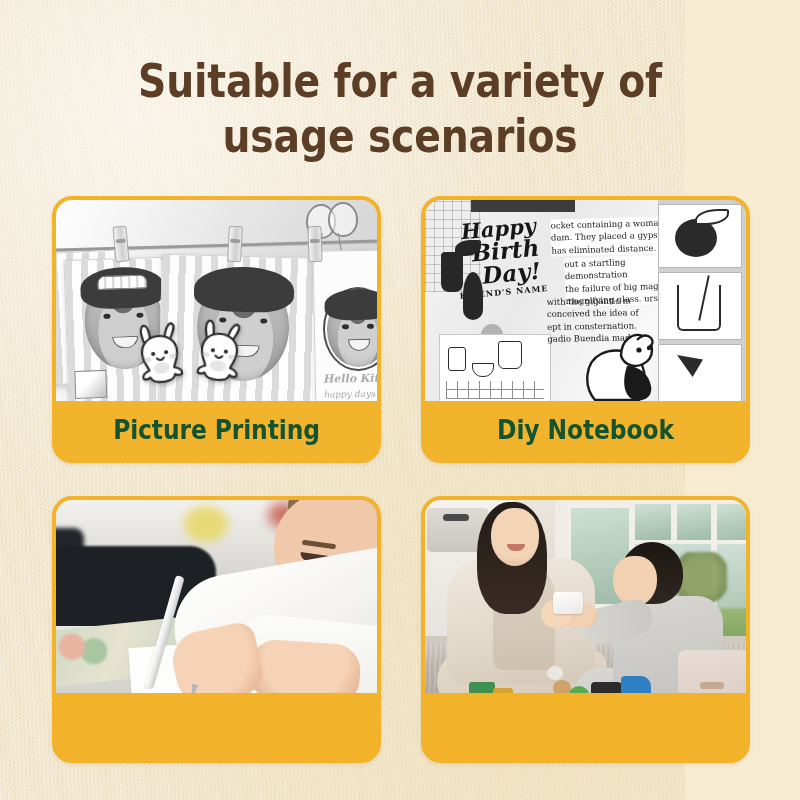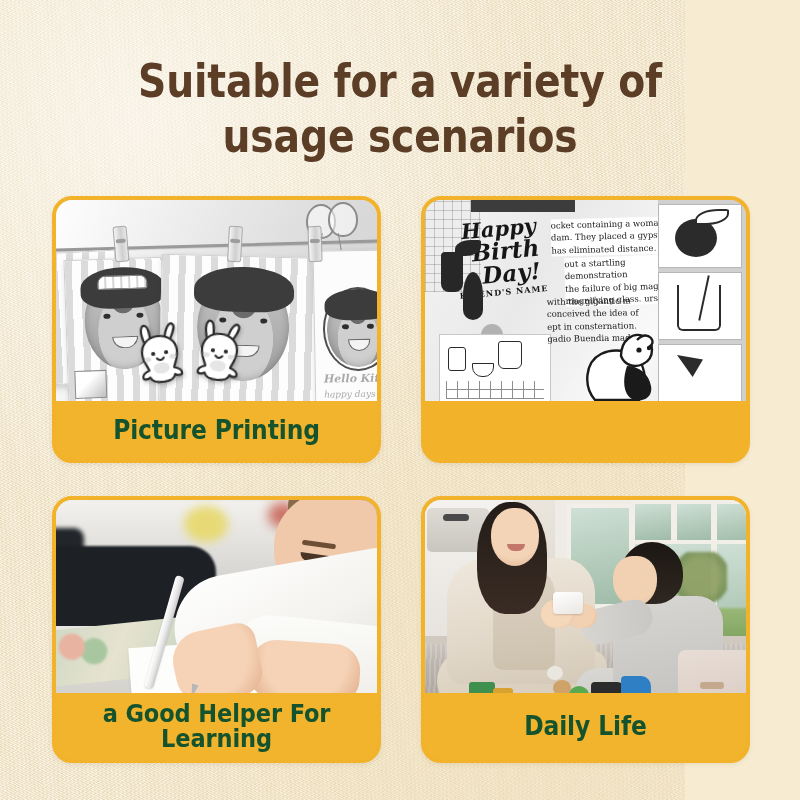--- a/index.html
+++ b/index.html
@@ -731,20 +731,21 @@
             <div class="cellpanel c2">
               <div class="glass"></div>
               <div class="straw"></div>
             </div>
             <div class="cellpanel c3">
               <div class="shard"></div>
             </div>
           </div>
         </div>
       </div>
+      <div class="card-label">Diy Notebook</div>
     </div>
 
     <div class="card row2">
       <div class="card-photo">
         <div class="p3">
           <div class="blurtop"></div>
           <div class="blobyellow"></div>
           <div class="blobred"></div>
           <div class="chair2"></div>
           <div class="chair"></div>
@@ -758,21 +759,20 @@
           <div class="eye3"></div>
           <div class="collar"></div>
           <div class="arm"></div>
           <div class="arm2"></div>
           <div class="hand2"></div>
           <div class="hand"></div>
           <div class="pen"></div>
           <div class="pentip"></div>
         </div>
       </div>
-      <div class="card-label two-line">a Good Helper For Learning</div>
     </div>
 
     <div class="card row2">
       <div class="card-photo">
         <div class="p4">
           <div class="windowwall"></div>
           <div class="winpane w1"></div>
           <div class="winpane w2"></div>
           <div class="winpane w3"></div>
           <div class="winpane w5"></div>
@@ -807,17 +807,16 @@
           <div class="toy t3"></div>
           <div class="toy t4"></div>
           <div class="toy t5"></div>
           <div class="toy t6"></div>
           <div class="toy t7"></div>
           <div class="basket">
             <div class="clip"></div>
           </div>
         </div>
       </div>
-      <div class="card-label">Daily Life</div>
     </div>
 
   </div>
 </div>
 
 </body></html>

